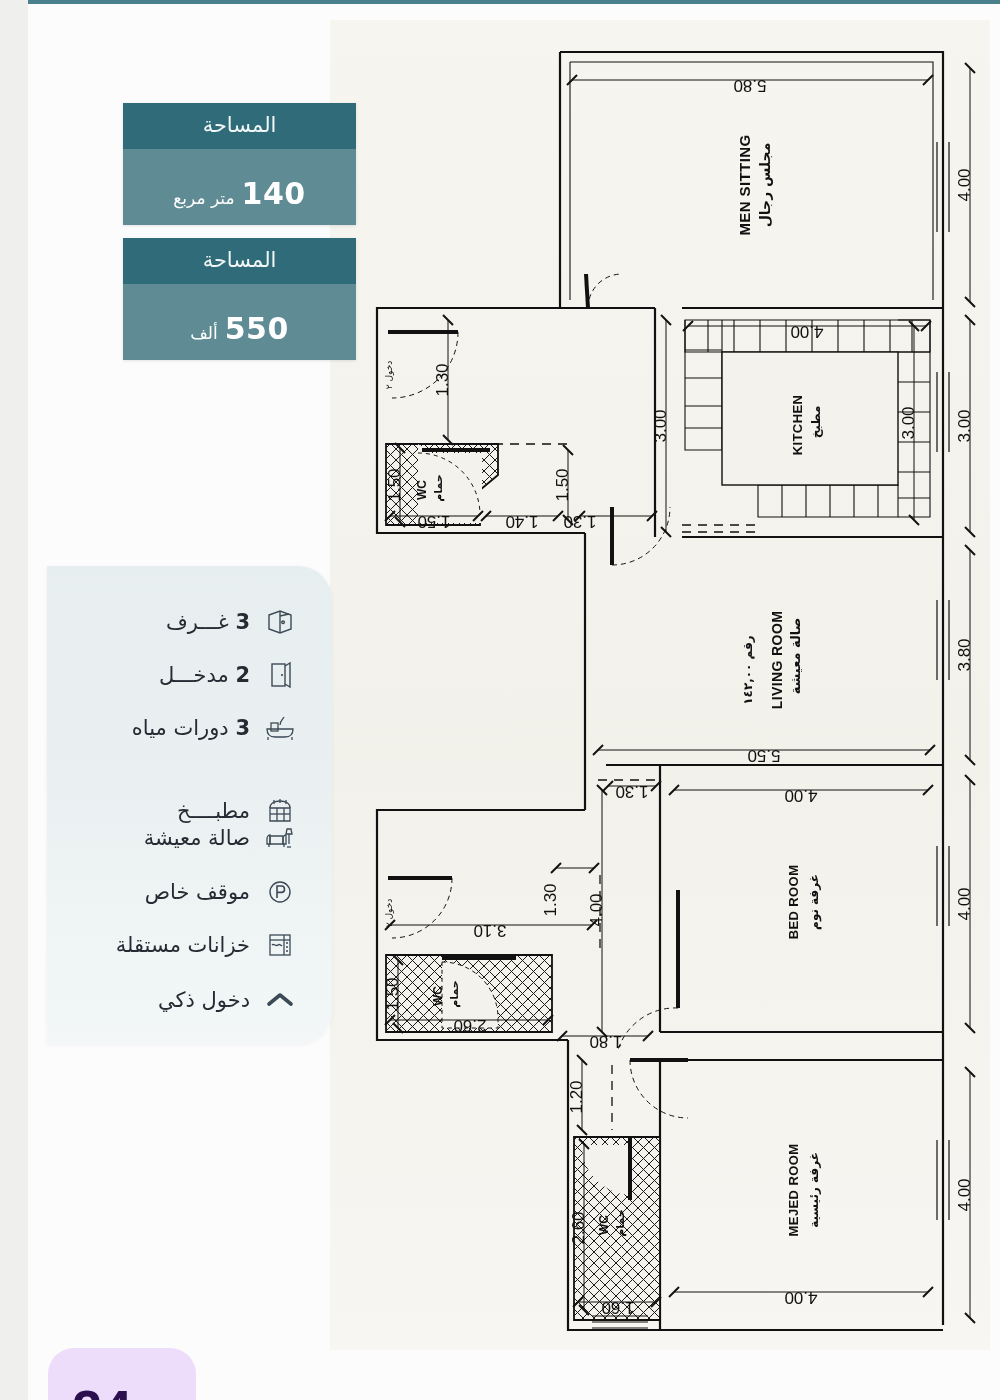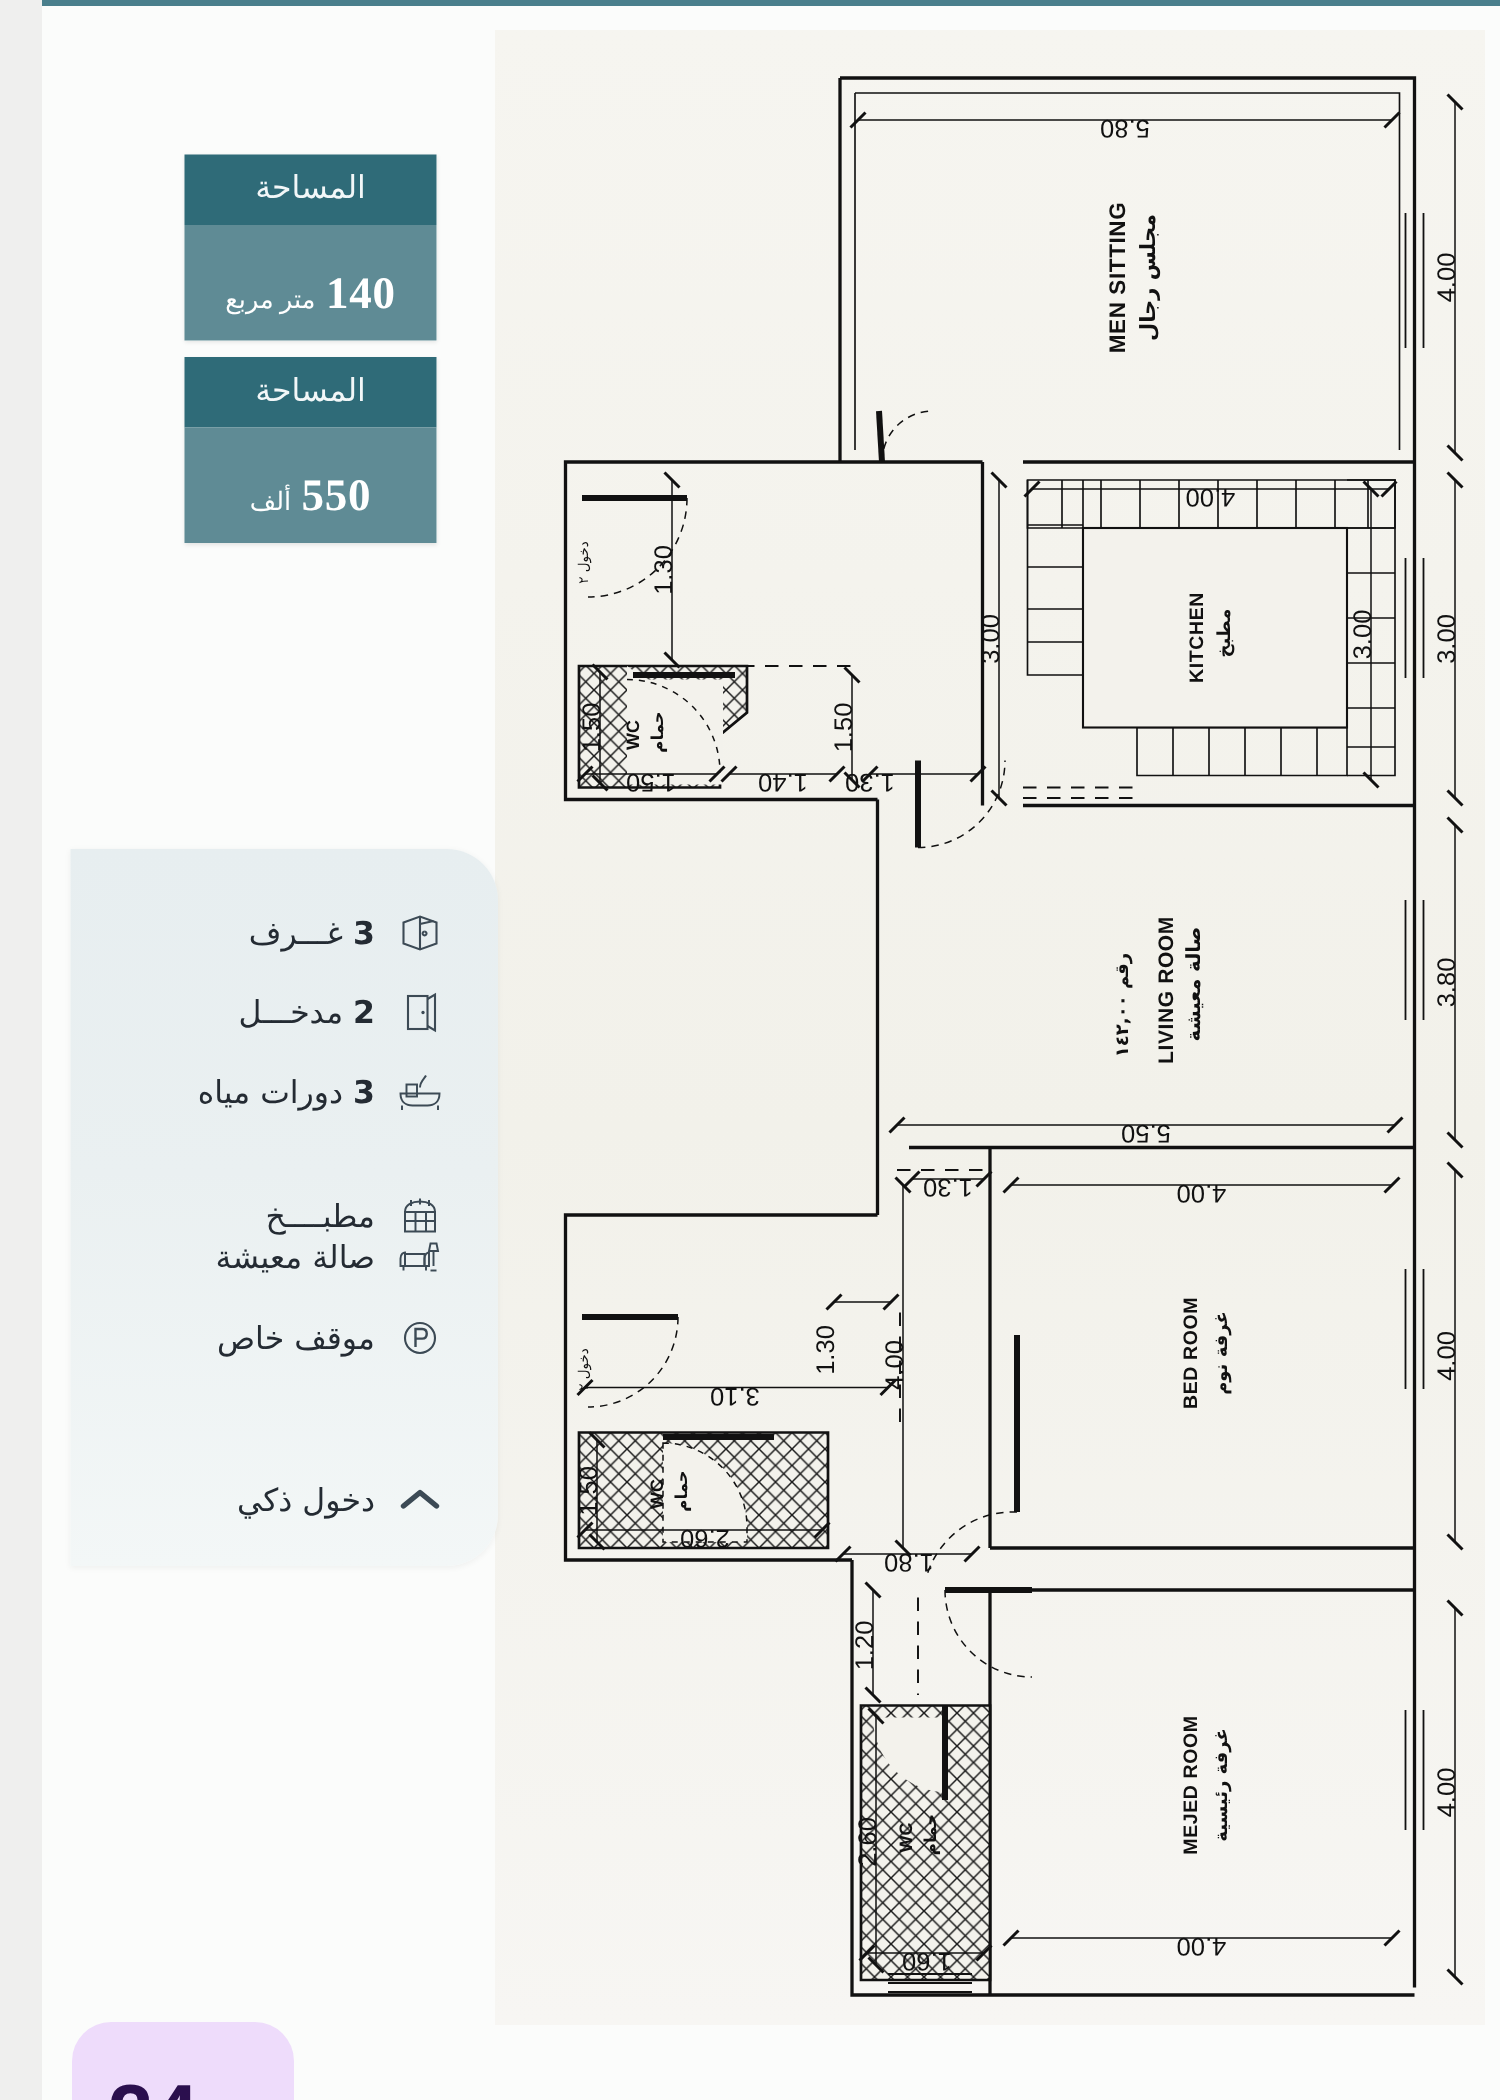--- a/index.html
+++ b/index.html
@@ -61,23 +61,22 @@
     text-align: left;
     line-height: 175px;
     font-family: "Liberation Sans", sans-serif;
     pointer-events: none;
     text-shadow: 0 0 2px rgba(255,255,255,.9);
   }
 
   
   .info-card {
     position: absolute;
-    width: 168px;
+    width: 233px;
     box-shadow: 0 1px 3px rgba(0,0,0,.10);
-    font-family: Liberation Serif, serif;
   }
   #card-area   { left: 123px; top: 103px; }
   #card-price  { left: 123px; top: 238px; }
 
   .info-head {
     background: #2f6b78;
     color: #f2f7f8;
     text-align: center;
     font-size: 21px;
     padding: 10px 0 12px;
@@ -273,20 +272,35 @@
           <circle cx="14" cy="14" r="10"></circle>
           <path d="M11 20 L11 8 L15.5 8 C17.5 8 18.5 9.3 18.5 11.2 C18.5 13.1 17.5 14.4 15.5 14.4 L11 14.4" stroke-width="1.6"></path>
         </svg>
       </span>
       <span class="feat-txt">
         <b></b>
         <span>موقف خاص</span>
       </span>
     </div>
 
+    <div class="feat-row" style="top:363px;">
+      <span class="feat-ico">
+        <svg width="28" height="28" viewBox="0 0 28 28" fill="none" stroke="#3c4a55" stroke-width="1.3">
+          <rect x="4" y="4" width="20" height="20"></rect>
+          <path d="M4 9 L24 9"></path>
+          <path d="M18 4 L18 24"></path>
+          <path d="M6 14 C8 12 10 16 12 14 C14 12 15 16 16 14"></path>
+          <path d="M20 12 L22 12 M20 16 L22 16 M20 20 L22 20"></path>
+        </svg>
+      </span>
+      <span class="feat-txt">
+        <b></b>
+        <span>خزانات مستقلة</span>
+      </span>
+    </div>
 
     <div class="feat-row" style="top:418px;">
       <span class="feat-ico">
         <svg width="30" height="20" viewBox="0 0 30 20" fill="none" stroke="#3c4a55" stroke-width="3.6" stroke-linecap="round" stroke-linejoin="round">
           <path d="M4 14 L15 5 L26 14"></path>
         </svg>
       </span>
       <span class="feat-txt">
         <b></b>
         <span>دخول ذكي</span>

